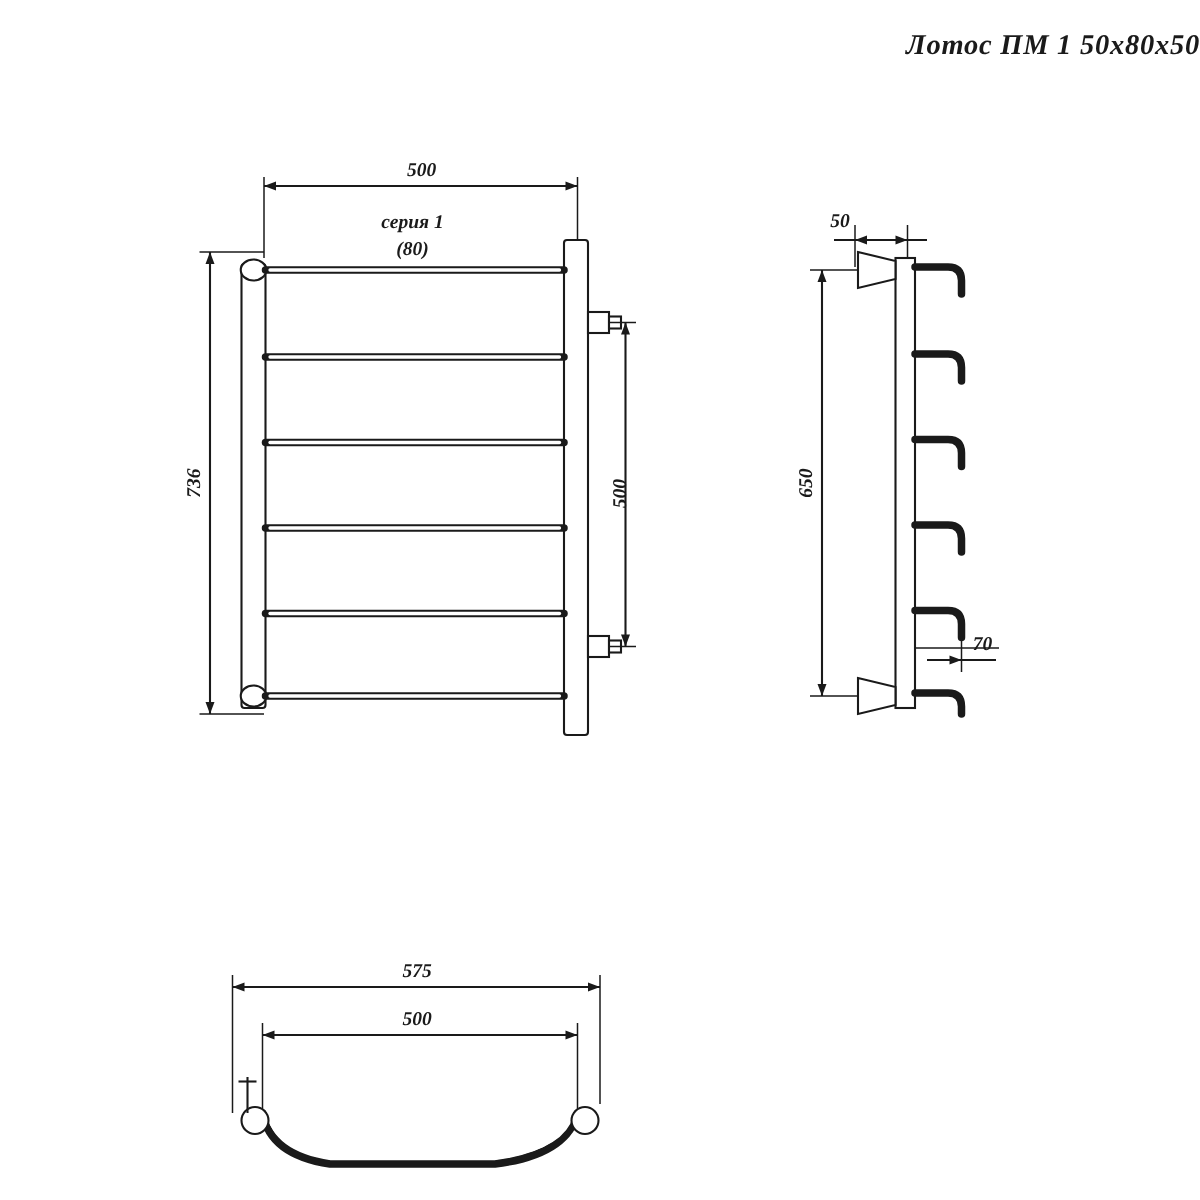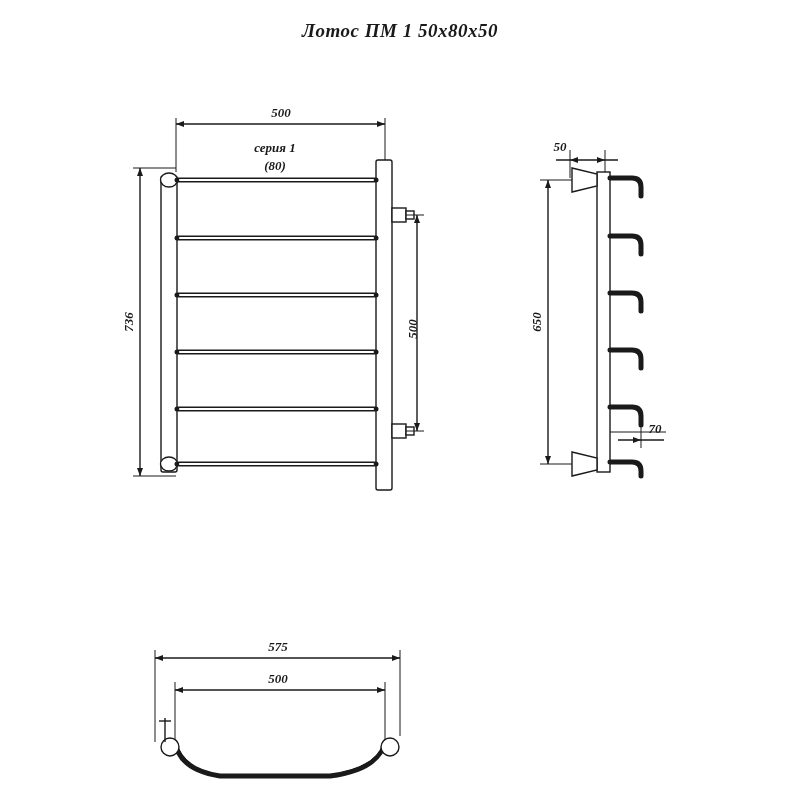--- a/index.html
+++ b/index.html
@@ -19,21 +19,21 @@
     position: absolute;
     inset: 0;
     width: 800px;
     height: 800px;
   }
   .title {
     position: absolute;
     top: 20px;
     left: 0;
     width: 800px;
-    text-align: center;
+    text-align: right;
     font-style: italic;
     font-weight: bold;
     font-size: 19px;
     letter-spacing: 0.5px;
   }
   svg {
     position: absolute;
     top: 0;
     left: 0;
   }

